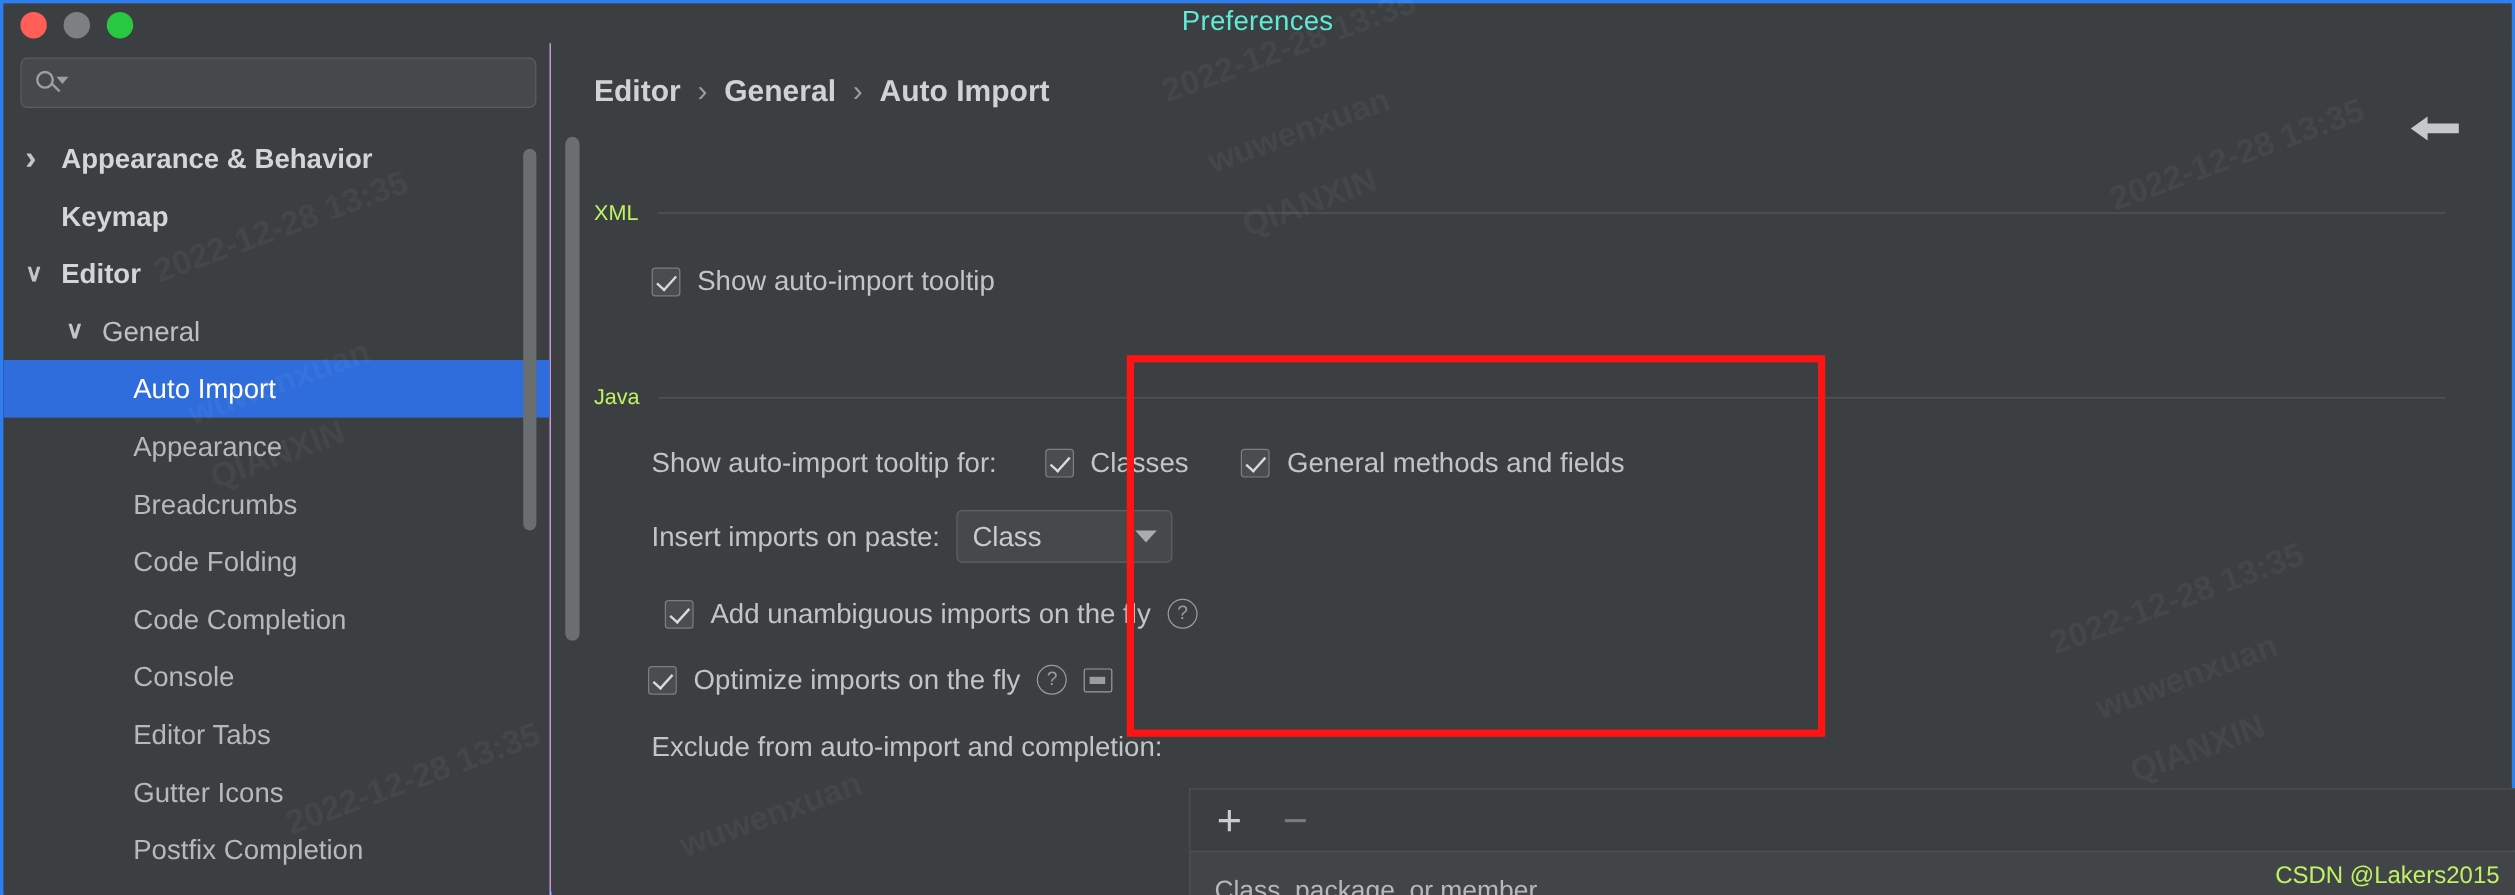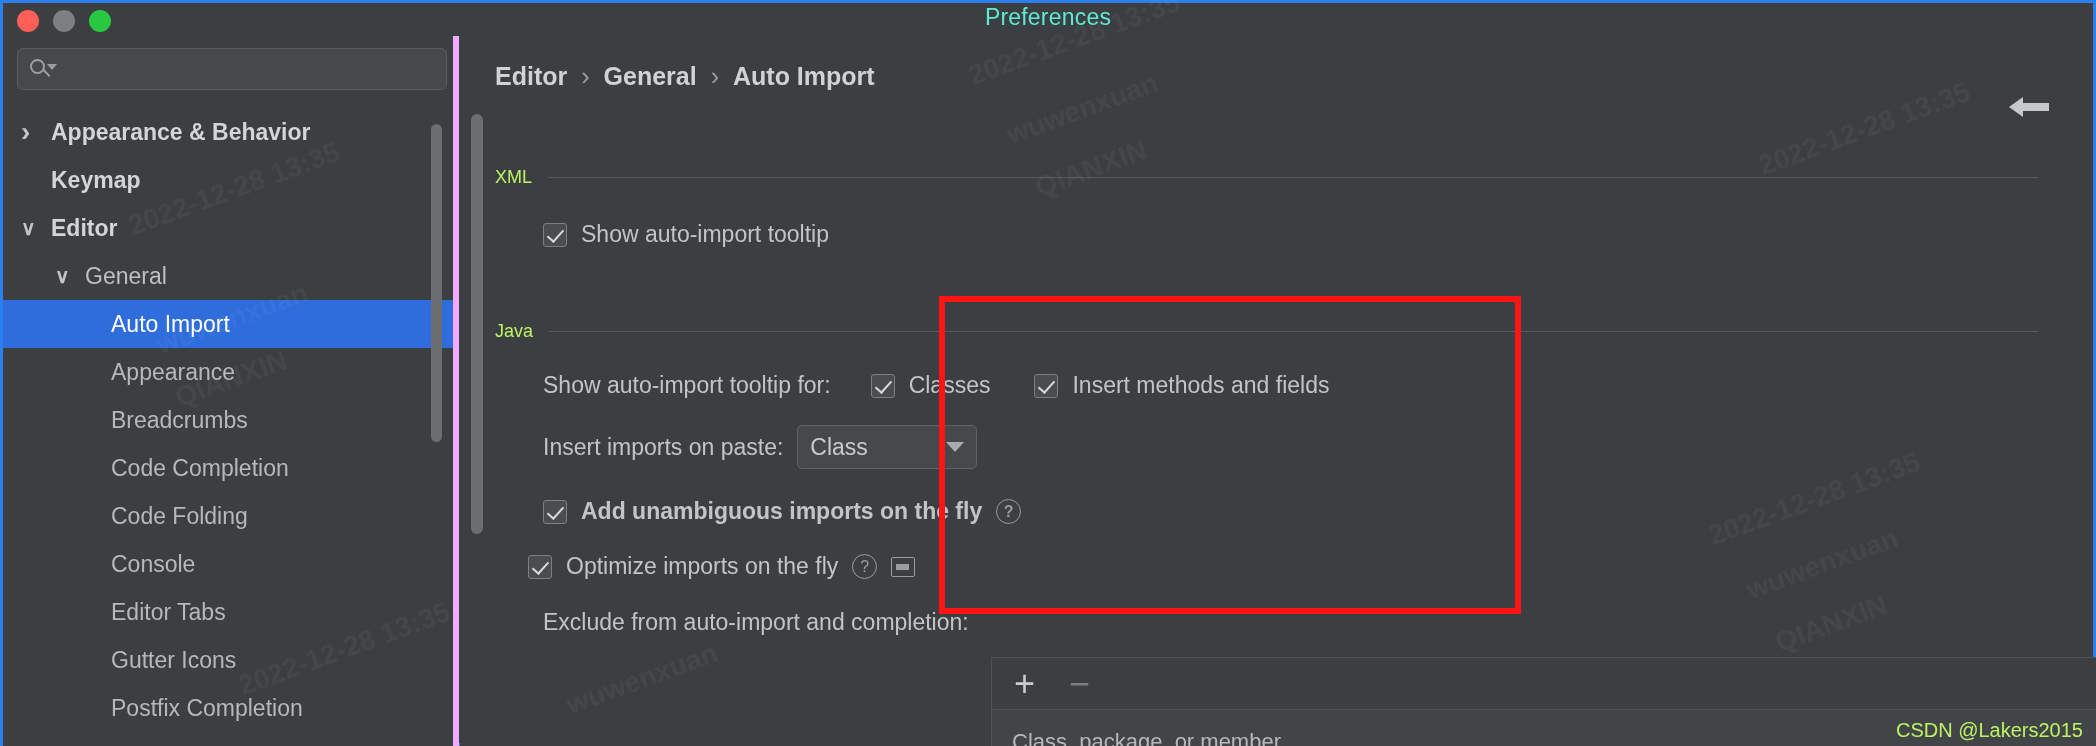--- a/index.html
+++ b/index.html
@@ -40,21 +40,21 @@
     font-size: 23px; color: #5eead4;
     letter-spacing: .2px;
     top: 1px;
   }
 
   
   .sidebar {
     position: absolute; left: 0; top: 33px;
     width: 456px; height: 710px;
     background: #3c3f41;
-    border-right: 6px solid #f0abfc;
+    border-right: 1px solid #f0abfc;
   }
   .search-wrap { padding: 12px 14px 0 14px; }
   .search-box {
     height: 42px; width: 430px;
     background: #45494a;
     border: 1px solid #5a5e60;
     border-radius: 6px;
     display: flex; align-items: center;
     padding: 0 10px;
   }
@@ -300,24 +300,24 @@
         <div class="tree-item lvl2 selected">
           <span>Auto Import</span>
         </div>
         <div class="tree-item lvl2">
           <span>Appearance</span>
         </div>
         <div class="tree-item lvl2">
           <span>Breadcrumbs</span>
         </div>
         <div class="tree-item lvl2">
+          <span>Code Folding</span>
+        </div>
+        <div class="tree-item lvl2">
           <span>Code Completion</span>
-        </div>
-        <div class="tree-item lvl2">
-          <span>Code Folding</span>
         </div>
         <div class="tree-item lvl2">
           <span>Console</span>
         </div>
         <div class="tree-item lvl2">
           <span>Editor Tabs</span>
         </div>
         <div class="tree-item lvl2">
           <span>Gutter Icons</span>
         </div>
@@ -361,39 +361,39 @@
     </div>
 
     <div class="row" style="left:83px; top:336px;">
       <span class="lbl">Show auto-import tooltip for:</span>
       <span style="display:inline-flex;align-items:center;margin-left:40px;">
         <span class="cb checked"></span>
         <span class="cb-label">Classes</span>
       </span>
       <span style="display:inline-flex;align-items:center;margin-left:44px;">
         <span class="cb checked"></span>
-        <span class="cb-label">Insert methods and fields</span>
+        <span class="cb-label">General methods and fields</span>
       </span>
     </div>
 
     <div class="row" style="left:83px; top:389px;">
       <span class="lbl">Insert imports on paste:</span>
       <span class="combo">
         <span>Class</span>
         <span class="caret"></span>
       </span>
     </div>
 
-    <div class="row" style="left:83px; top:462px;font-weight:bold;">
+    <div class="row" style="left:94px; top:462px;">
       <span class="cb checked"></span>
       <span class="cb-label">Add unambiguous imports on the fly</span>
       <span class="help-icon">?</span>
     </div>
 
-    <div class="row" style="left:68px; top:517px;">
+    <div class="row" style="left:80px; top:517px;">
       <span class="cb checked"></span>
       <span class="cb-label">Optimize imports on the fly</span>
       <span class="help-icon">?</span>
       <span class="win-icon"></span>
     </div>
 
     <div class="row" style="left:83px; top:573px;">
       <span class="lbl">Exclude from auto-import and completion:</span>
     </div>
 

